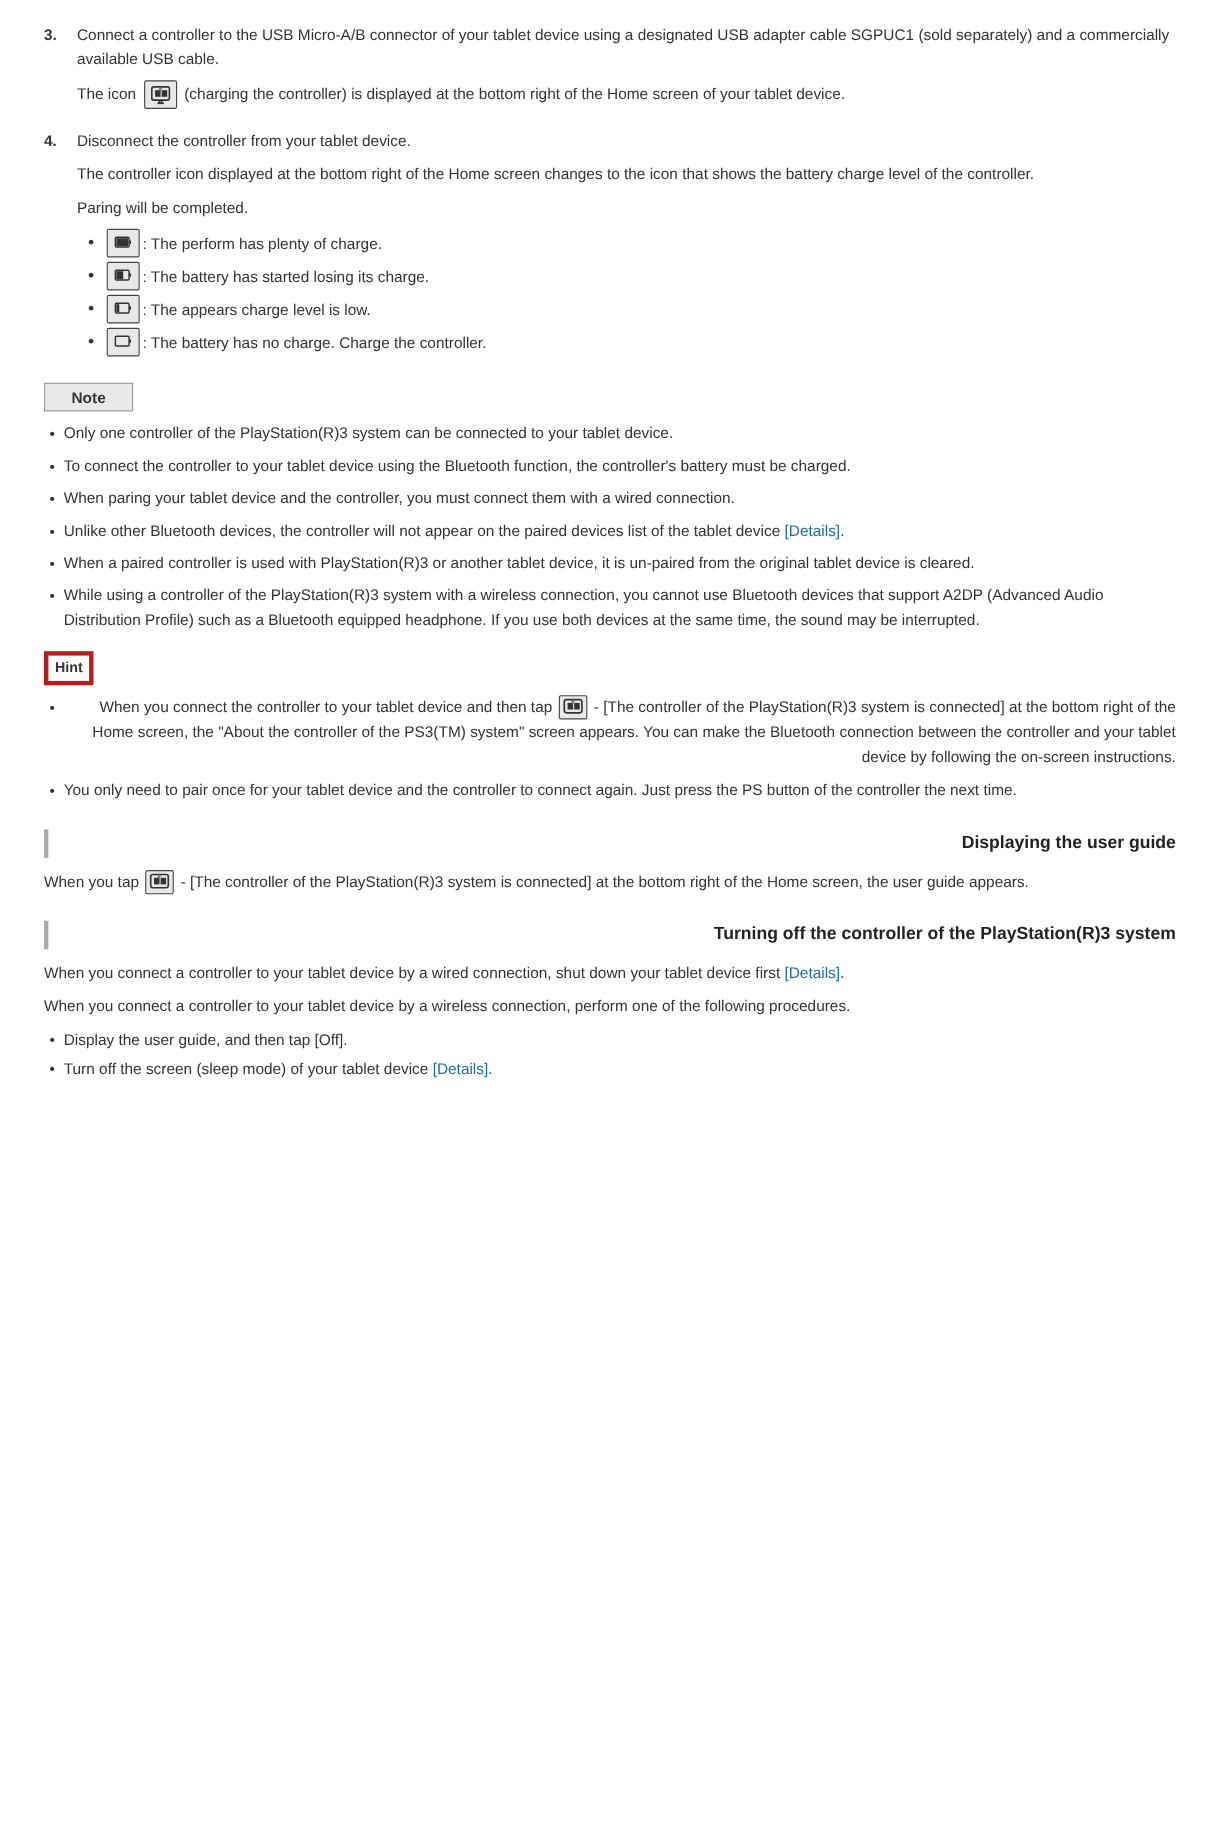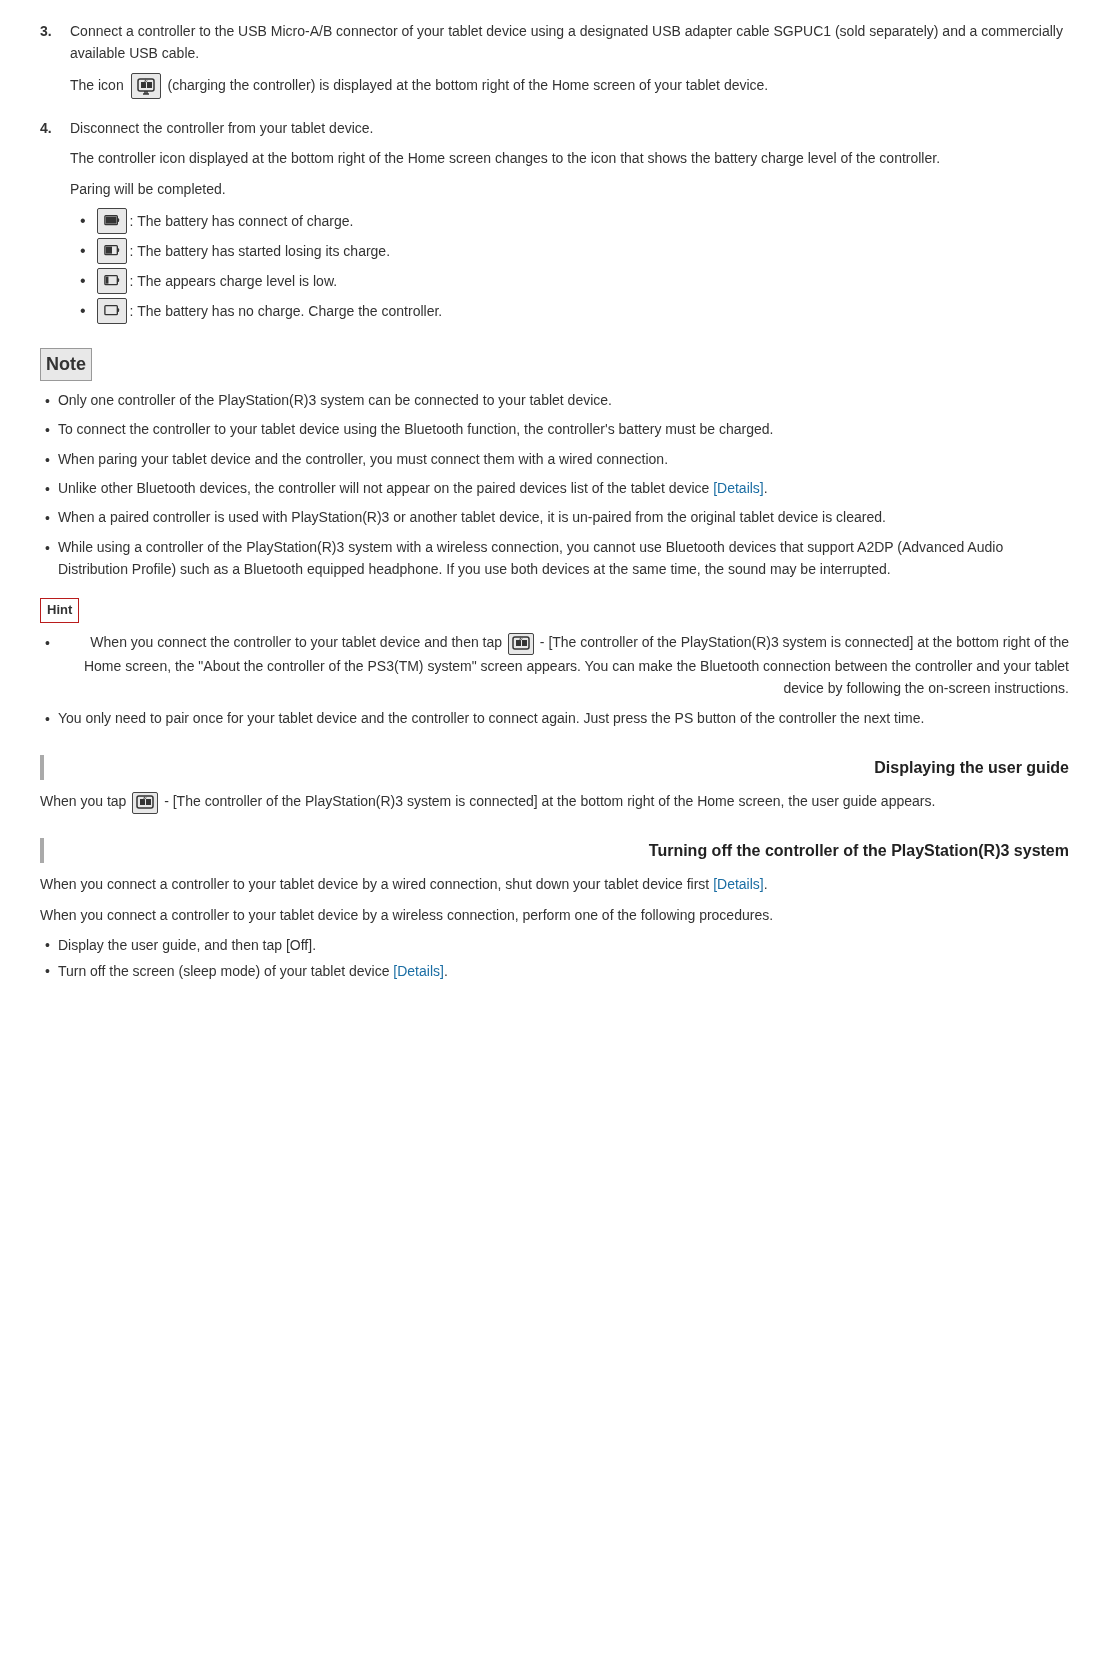--- a/index.html
+++ b/index.html
@@ -43,30 +43,30 @@
       margin-right: 8px;
       font-size: 16px;
     }
     .note-box {
       margin: 18px 0 10px 0;
     }
     .note-label {
       display: inline-block;
       background: #e8e8e8;
       border: 1px solid #999;
-      padding: 1px 5px;
+      padding: 1px 24px;
       font-weight: bold;
-      font-size: 18px;
+      font-size: 14px;
       margin-bottom: 8px;
       color: #333;
     }
     .hint-label {
       display: inline-block;
       background: #fff;
-      border: 1px solid #b91c1c;
+      border: 4px solid #b91c1c;
       padding: 1px 6px;
       font-weight: bold;
       font-size: 13px;
       margin-bottom: 8px;
       color: #333;
     }
     .note-bullets {
       list-style: none;
       margin-left: 5px;
     }
@@ -187,21 +187,21 @@
 
     <ul class="bullet-list">
       <li>
         <span class="ctrl-icon">
           <svg viewBox="0 0 20 18" width="18" height="16">
             <rect x="2" y="3" width="14" height="10" rx="1" fill="none" stroke="#333" stroke-width="1.5"></rect>
             <rect x="16" y="6" width="2" height="4" rx="1" fill="#333"></rect>
             <rect x="3" y="4" width="12" height="8" fill="#333"></rect>
           </svg>
         </span>
-        <span>: The battery has connect of charge.</span>
+        <span>: The perform has plenty of charge.</span>
       </li>
       <li>
         <span class="ctrl-icon">
           <svg viewBox="0 0 20 18" width="18" height="16">
             <rect x="2" y="3" width="14" height="10" rx="1" fill="none" stroke="#333" stroke-width="1.5"></rect>
             <rect x="16" y="6" width="2" height="4" rx="1" fill="#333"></rect>
             <rect x="3" y="4" width="7" height="8" fill="#333"></rect>
           </svg>
         </span>
         <span>: The battery has started losing its charge.</span>

